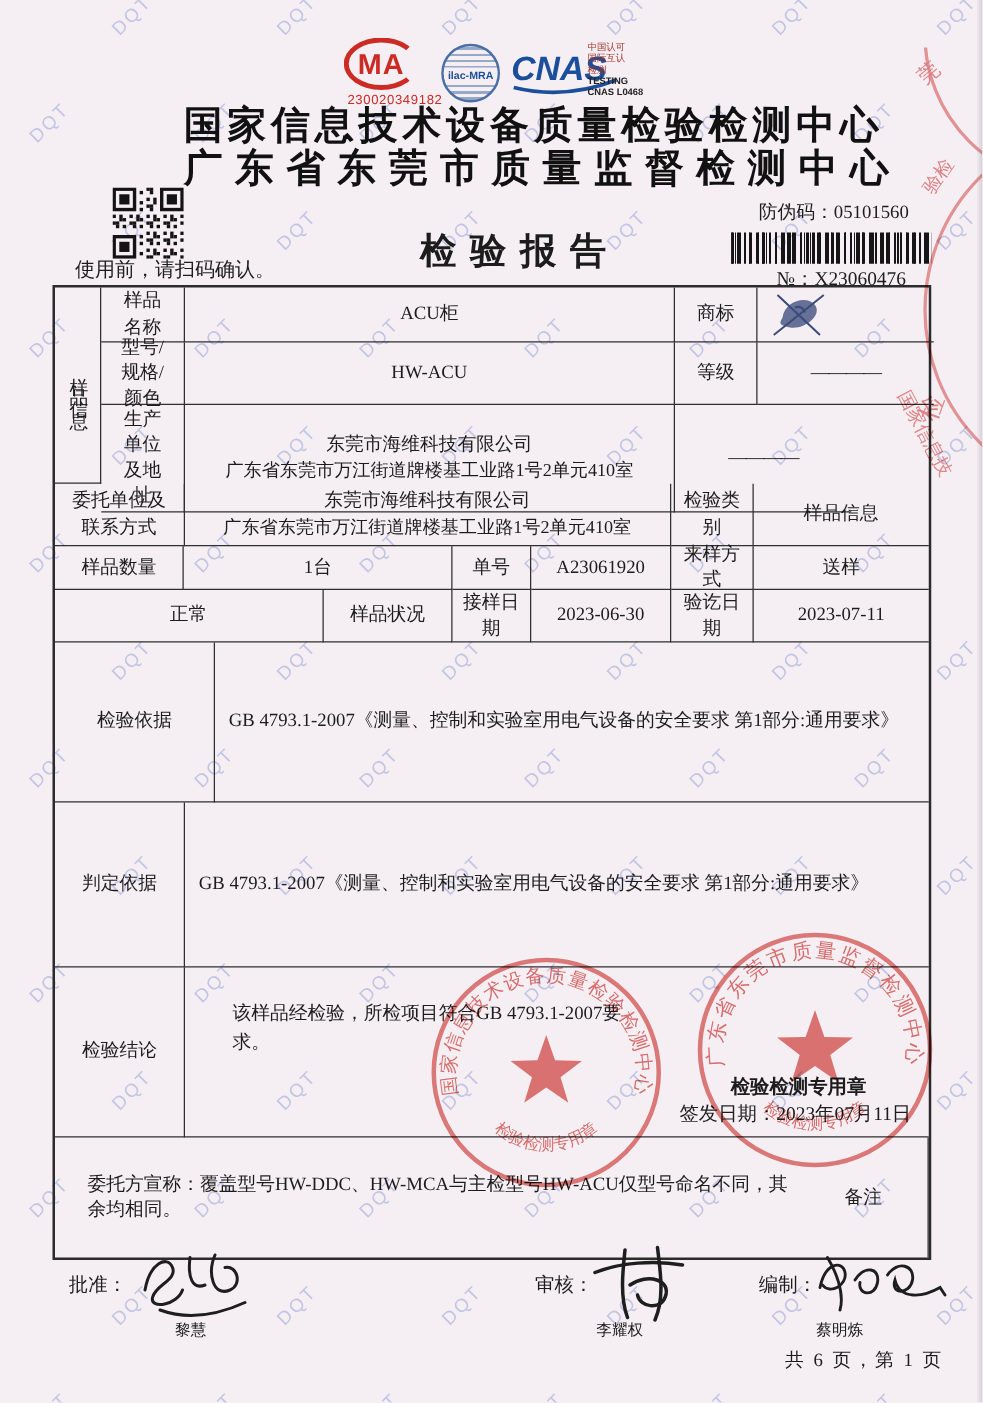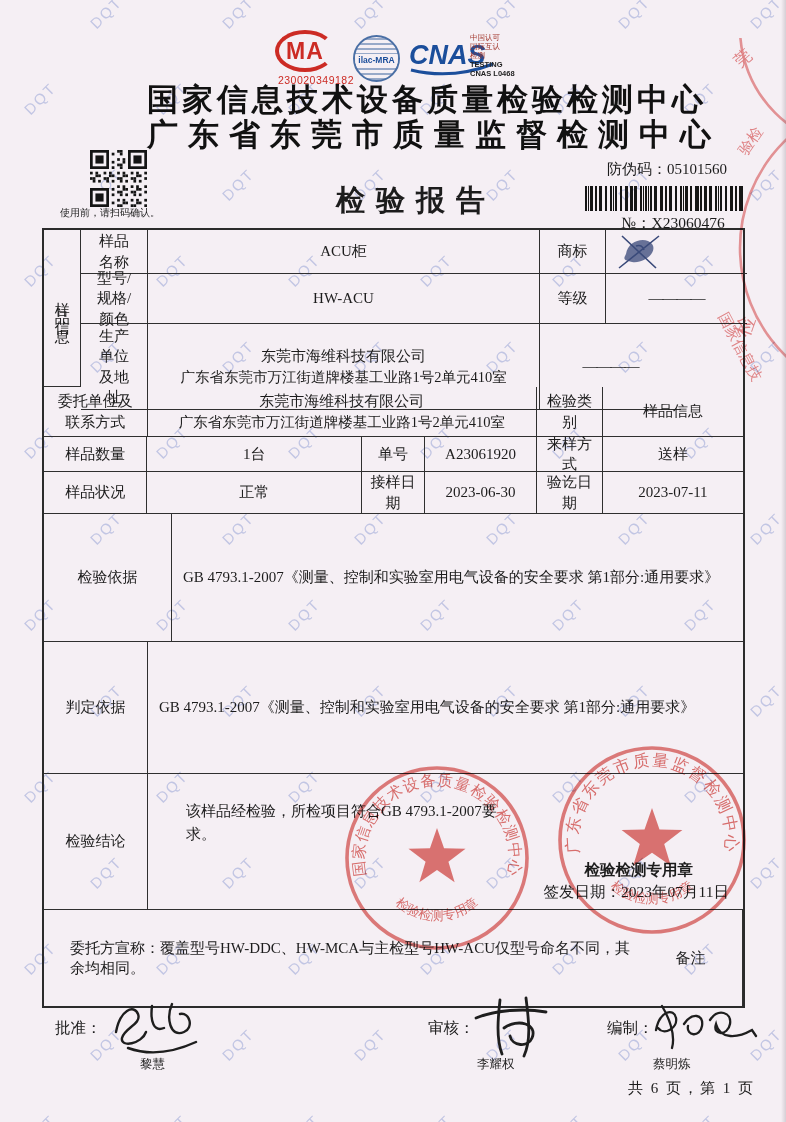--- a/index.html
+++ b/index.html
@@ -19,21 +19,21 @@
   .cnas svg{position:absolute;left:0;top:0}
   .cnas-side{position:absolute;left:470px;top:33px;font-size:7.5px;line-height:9px;color:#a03328;font-family:"Liberation Sans",sans-serif}
   .cnas-side .blk{color:#222;font-weight:bold}
   
   .brandlogo{position:absolute;left:62px;top:77px;width:76px;height:66px;background:#3f74ae;border-radius:12px;display:flex;align-items:center;justify-content:center;color:#fff;font-family:"Liberation Sans",sans-serif;font-weight:bold;font-size:37px;letter-spacing:-2px}
   .brandlogo svg{position:absolute;left:4px;top:24px}
   .org1,.org2{position:absolute;left:147px;width:582px;font-family:"Liberation Sans",sans-serif;font-weight:bold;color:#111;font-size:31px;white-space:nowrap}
   .org1{top:79px;letter-spacing:4px}
   .org2{top:114px;letter-spacing:10px}
   .qr{position:absolute;left:90px;top:150px;width:57px;height:57px}
-  .scanhint{position:absolute;left:60px;top:206px;font-size:10px}
+  .scanhint{position:absolute;left:60px;top:206px;font-size:16px}
   .rpt-title{position:absolute;left:336px;top:181px;font-size:29px;font-weight:600;letter-spacing:11px;font-family:"Liberation Sans",sans-serif}
   .antifake{position:absolute;left:607px;top:160px;font-size:15px}
   .barcode{position:absolute;left:585px;top:186px;width:160px;height:25px;background:repeating-linear-gradient(90deg,#151515 0 2px,transparent 2px 5px),repeating-linear-gradient(90deg,#151515 0 1px,transparent 1px 7px),repeating-linear-gradient(90deg,transparent 0 3px,#151515 3px 4px,transparent 4px 11px)}
   .rptno{position:absolute;left:598px;top:213px;width:150px;text-align:center;font-size:15.5px}
   
   .tbl{position:absolute;left:42px;top:228px;width:703px;height:780px;border:2px solid #2b2b2b;display:flex;flex-direction:column;font-size:15px}
   .trow{display:flex;width:100%}
   .cell{border-right:1.2px solid #2f2f2f;border-bottom:1.2px solid #2f2f2f;display:flex;align-items:center;justify-content:center;text-align:center;line-height:1.35;padding:2px 6px}
   .noR{border-right:none}.noB{border-bottom:none}
   .vlabel{writing-mode:vertical-rl;text-orientation:upright;letter-spacing:9px;padding:4px 0}
@@ -318,22 +318,22 @@
       <div class="trow" style="height:35px">
         <div class="cell lab" style="width:104px">样品数量</div>
         <div class="cell" style="width:216px">1台</div>
         <div class="cell" style="width:63px">单号</div>
         <div class="cell" style="width:113px">A23061920</div>
         <div class="cell" style="width:66px">来样方式</div>
         <div class="cell noR" style="width:141px">送样</div>
       </div>
 
       <div class="trow" style="height:42px">
+        <div class="cell" style="width:216px">正常</div>
         <div class="cell lab" style="width:104px">样品状况</div>
-        <div class="cell" style="width:216px">正常</div>
         <div class="cell" style="width:63px">接样日期</div>
         <div class="cell" style="width:113px">2023-06-30</div>
         <div class="cell" style="width:66px">验讫日期</div>
         <div class="cell noR" style="width:141px">2023-07-11</div>
       </div>
 
       <div class="trow" style="height:128px">
         <div class="cell lab" style="width:128px">检验依据</div>
         <div class="cell noR leftal" style="flex:1;padding-left:11px">GB 4793.1-2007《测量、控制和实验室用电气设备的安全要求 第1部分:通用要求》</div>
       </div>

